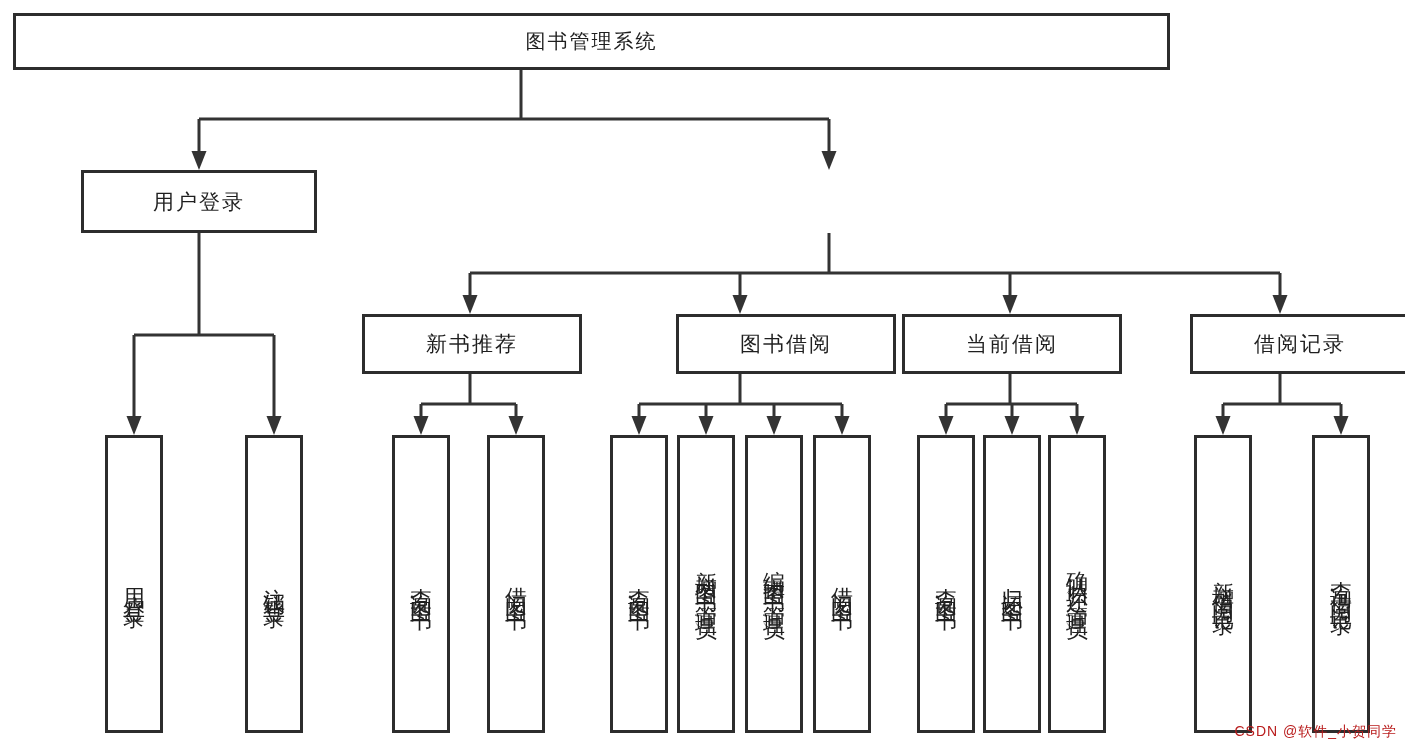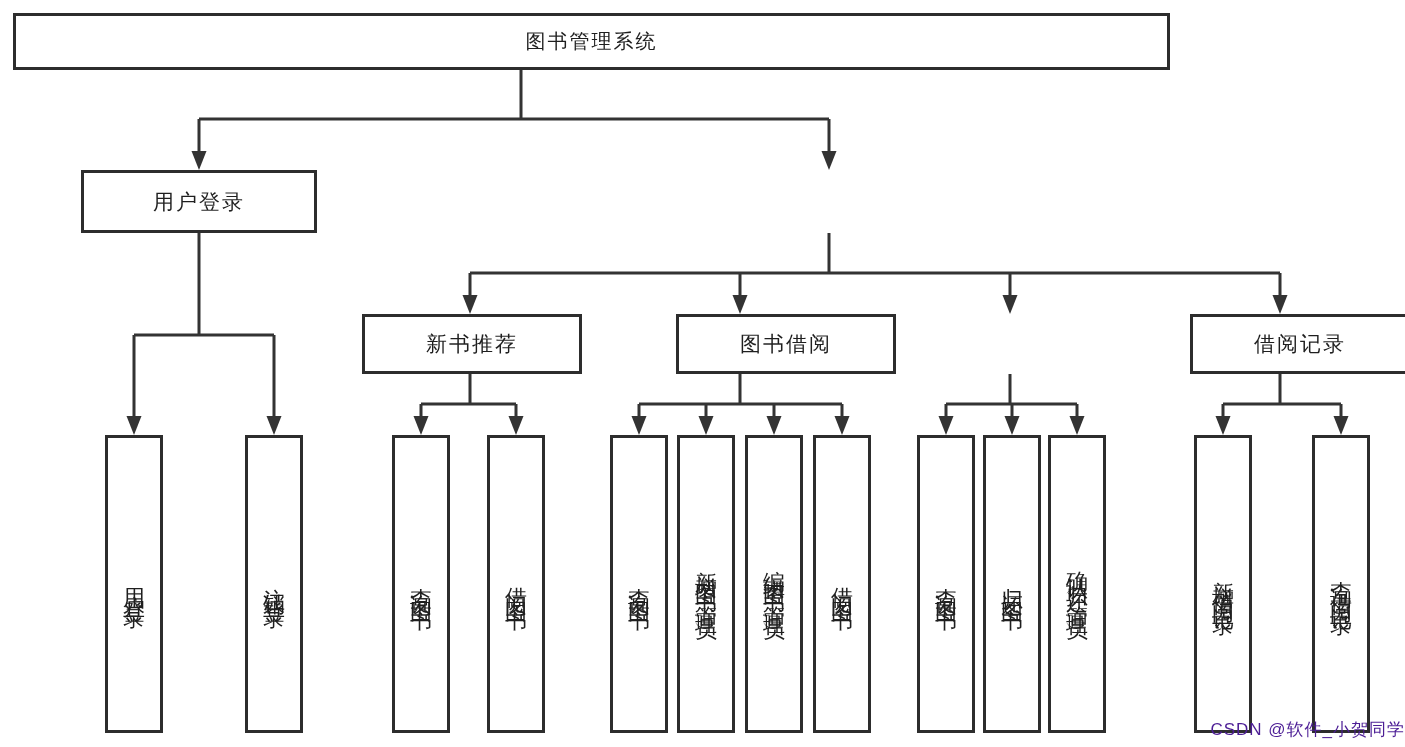--- a/index.html
+++ b/index.html
@@ -52,25 +52,25 @@
   .leaf {
     top: 435px;
     width: 58px; height: 298px;
     writing-mode: vertical-rl;
     font-size: 22px;
     letter-spacing: 7px;
     line-height: 1;
   }
   .watermark {
     position: absolute;
-    right: 0;
+    right: 8px;
     bottom: 6px;
-    font-size: 17px;
+    font-size: 14px;
     letter-spacing: 1px;
-    color: #4c1d95;
+    color: #b91c1c;
     white-space: nowrap;
   }
 </style>
 </head>
 <body>
 
 <div class="stage">
 
   <svg class="wires" viewBox="0 0 1405 747" aria-hidden="true">
 
@@ -107,20 +107,21 @@
     <polygon points="1215.5,416 1230.5,416 1223,435"></polygon>
     <polygon points="1333.5,416 1348.5,416 1341,435"></polygon>
   </svg>
 
   <div class="node hbox root-box">图书管理系统</div>
 
   <div class="node hbox lvl2" style="left:81px;">用户登录</div>
 
   <div class="node hbox lvl3" style="left:362px;">新书推荐</div>
   <div class="node hbox lvl3" style="left:632px;margin-left:44px;">图书借阅</div>
+  <div class="node hbox lvl3" style="left:902px;">当前借阅</div>
   <div class="node hbox lvl3" style="left:1172px;margin-left:18px;">借阅记录</div>
 
   <div class="node leaf" style="left:105px;">用户登录</div>
   <div class="node leaf" style="left:245px;">注销登录</div>
 
   <div class="node leaf" style="left:392px;">查询图书</div>
   <div class="node leaf" style="left:487px;">借阅图书</div>
 
   <div class="node leaf" style="left:610px;">查询图书</div>
   <div class="node leaf" style="left:677px;">新增图书（管理员）</div>

